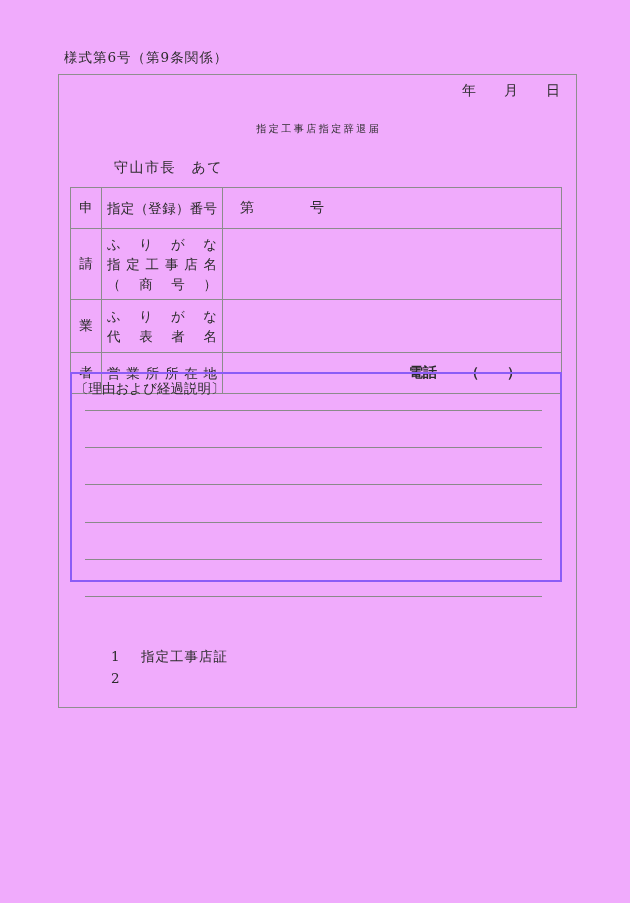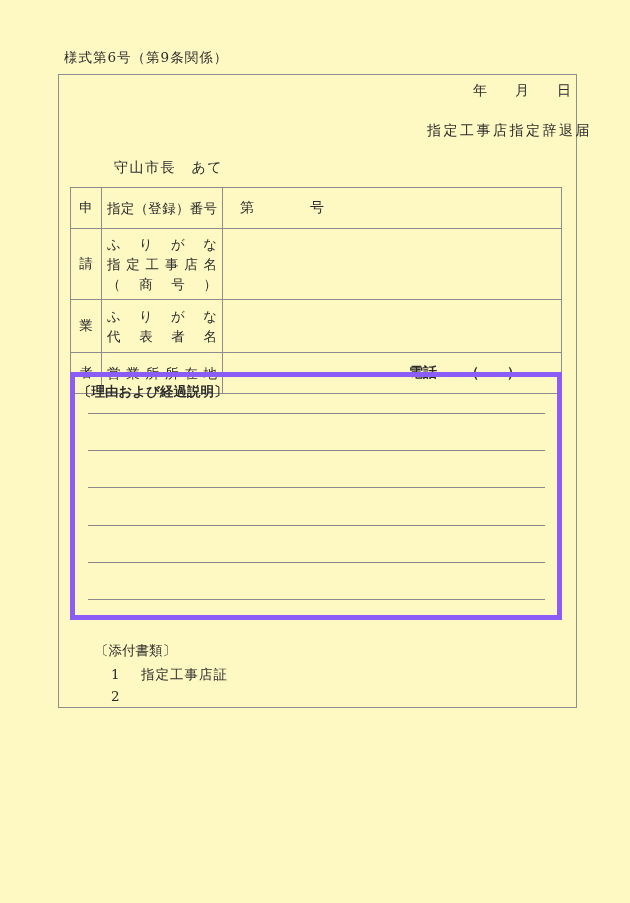--- a/index.html
+++ b/index.html
@@ -5,21 +5,21 @@
   html, body { margin: 0; padding: 0; }
   body {
     background: #fbfbfb;
     font-family: "DejaVu Serif", "Liberation Serif", serif;
     color: #2b2b2b;
   }
   .page {
     position: relative;
     width: 630px;
     height: 903px;
-    background: #fef9c3;
+    background: #f0abfc;
     overflow: hidden;
     font-size: 14px;
   }
   .form-number {
     position: absolute;
     left: 64px;
     top: 49px;
     font-size: 13.5px;
     letter-spacing: 1px;
     white-space: pre;
@@ -29,31 +29,31 @@
     left: 58px;
     top: 74px;
     width: 519px;
     height: 634px;
     border: 1px solid #8f8f8f;
     box-sizing: border-box;
   }
   .date-line {
     position: absolute;
     top: 7px;
-    right: 5px;
+    right: 16px;
     font-size: 14px;
     white-space: pre;
   }
   .doc-title {
     position: absolute;
     top: 47px;
-    left: 16px;
+    left: 0;
     width: 100%;
-    text-align: right;
-    font-size: 14px;
+    text-align: center;
+    font-size: 10px;
     letter-spacing: 2.5px;
     text-indent: 2.5px;
     white-space: pre;
   }
   .addressee {
     position: absolute;
     top: 84px;
     left: 19px;
     font-size: 14px;
     letter-spacing: 1.5px;
@@ -83,24 +83,23 @@
   .r4 td { height: 36px; }
   .j { display: flex; justify-content: space-between; line-height: 20px; }
   .val-text { font-size: 14px; white-space: pre; display: block; }
   .val-reg { padding-left: 17px; }
   .val-tel { padding-left: 186px; font-weight: bold; }
   .reason-box {
     position: absolute;
     left: 11px;
     top: 297px;
     width: 492px;
-    height: 248px;
-    border: 5px solid #8b5cf6;
+    height: 210px;
+    border: 2px solid #8b5cf6;
     box-sizing: border-box;
-    font-weight: bold;
   }
   .reason-heading {
     position: absolute;
     left: 3px;
     top: 6px;
     font-size: 13.5px;
     white-space: pre;
   }
   .blank-line {
     position: absolute;
@@ -230,21 +229,20 @@
           <div class="blank-line" style="top: 36px;"></div>
           <div class="blank-line" style="top: 73px;"></div>
           <div class="blank-line" style="top: 110px;"></div>
           <div class="blank-line" style="top: 148px;"></div>
           <div class="blank-line" style="top: 185px;"></div>
           <div class="blank-line" style="top: 222px;"></div>
         </div>
     </div>
 
     <div class="attachments">
-      <div class="att-heading">〔添付書類〕</div>
       <div class="att-item">
         <span class="att-num">1</span>
         <span class="att-text">指定工事店証</span>
       </div>
       <div class="att-item">
         <span class="att-num">2</span>
       </div>
     </div>
 
   </div>

